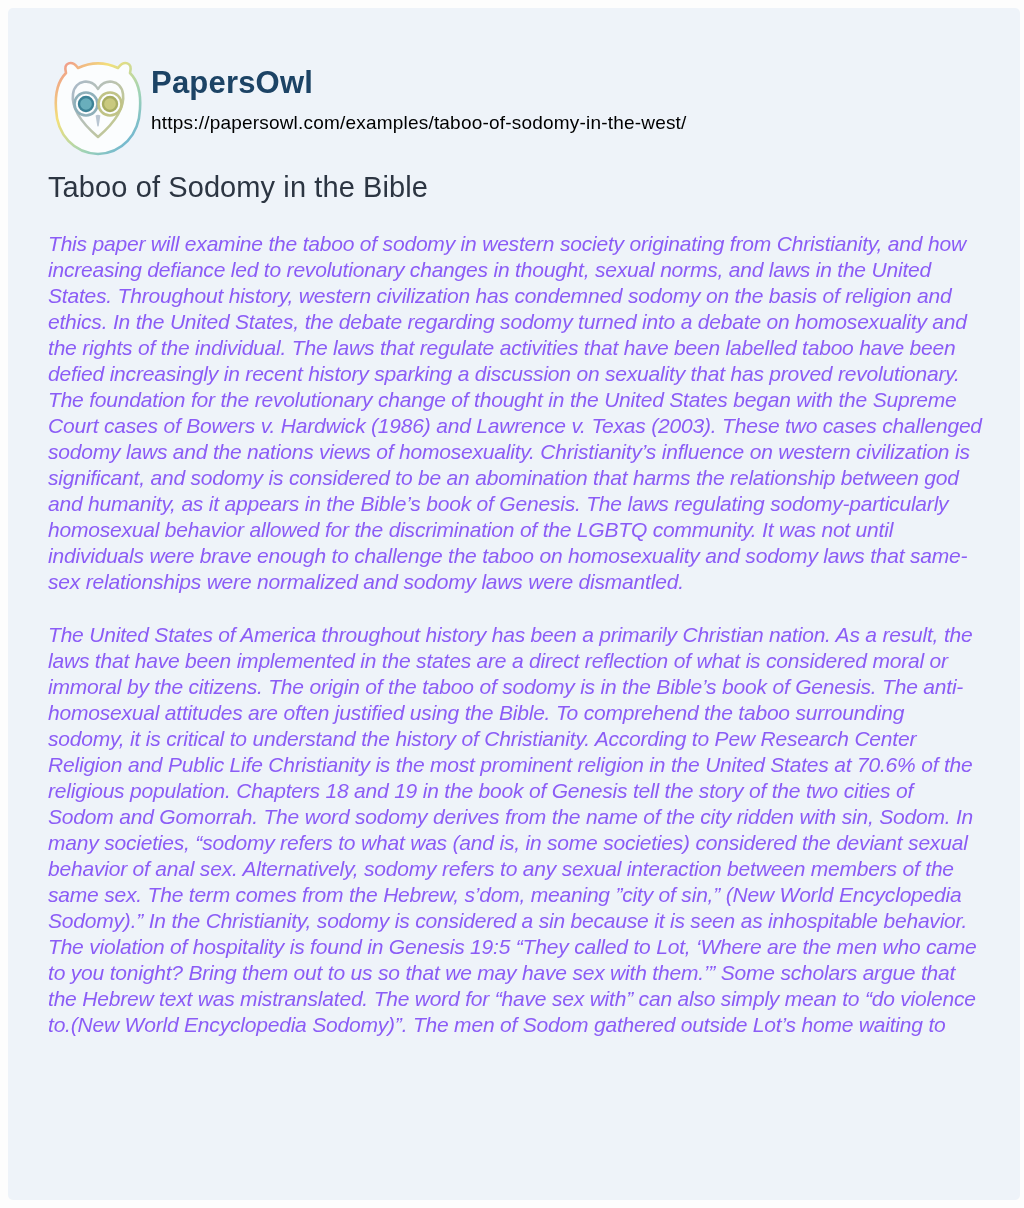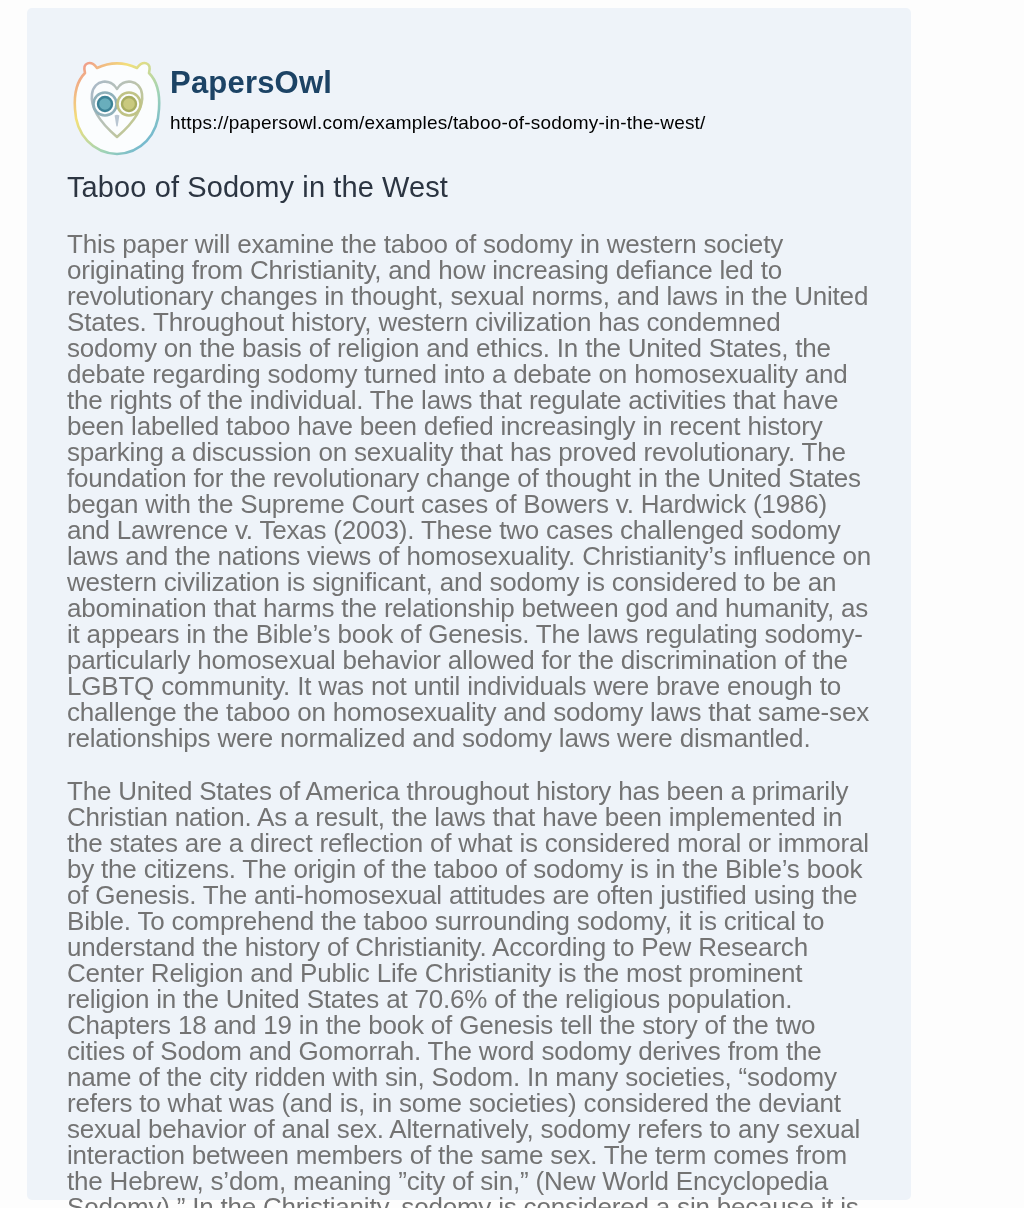--- a/index.html
+++ b/index.html
@@ -6,24 +6,23 @@
   html, body {
     width: 1024px;
     height: 1208px;
     background: #fdfdfd;
     font-family: "Liberation Sans", sans-serif;
     overflow: hidden;
   }
   .panel {
     position: absolute;
     left: 8px; top: 8px;
-    width: 884px; height: 1192px;
+    width: 1012px; height: 1192px;
     background: #eef3f9;
     border-radius: 5px;
-    margin-left: 19px;
   }
   .content {
     padding: 49px 36px 0 40px;
   }
   .header {
     display: flex;
     align-items: flex-start;
   }
   .logo-wrap {
     width: 100px;
@@ -49,24 +48,25 @@
   .article-title {
     margin-top: 10px;
     font-size: 29px;
     font-weight: 400;
     color: #2c3542;
     letter-spacing: 0.1px;
   }
   .article-body p {
     margin-top: 27px;
     max-width: 934px;
-    font-size: 26px;
+    font-size: 21px;
     line-height: 26px;
     letter-spacing: -0.2px;
-    color: #737373;
+    color: #8b5cf6;
+    font-style: italic;
   }
 </style>
 </head>
 <body>
 
 <div class="panel">
   <div class="content">
 
     <div class="header">
       <div class="logo-wrap">
@@ -92,21 +92,21 @@
           <circle cx="62" cy="47" r="7" fill="#c9c97f" stroke="#a8ad62" stroke-width="2.4"></circle>
           <path d="M 47.6 58.5 Q 50 56.8 52.4 58.5 L 50.7 69 Q 50 70.2 49.3 69 Z" fill="#b9c6d2"></path>
         </svg>
       </div>
       <div class="brand-block">
         <div class="brand-name">PapersOwl</div>
         <div class="site-url">https://papersowl.com/examples/taboo-of-sodomy-in-the-west/</div>
       </div>
     </div>
 
-    <h1 class="article-title">Taboo of Sodomy in the West</h1>
+    <h1 class="article-title">Taboo of Sodomy in the Bible</h1>
 
     <div class="article-body">
       <p>This paper will examine the taboo of sodomy in western society originating from Christianity, and how increasing defiance led to revolutionary changes in thought, sexual norms, and laws in the United States. Throughout history, western civilization has condemned sodomy on the basis of religion and ethics. In the United States, the debate regarding sodomy turned into a debate on homosexuality and the rights of the individual. The laws that regulate activities that have been labelled taboo have been defied increasingly in recent history sparking a discussion on sexuality that has proved revolutionary. The foundation for the revolutionary change of thought in the United States began with the Supreme Court cases of Bowers v. Hardwick (1986) and Lawrence v. Texas (2003). These two cases challenged sodomy laws and the nations views of homosexuality. Christianity’s influence on western civilization is significant, and sodomy is considered to be an abomination that harms the relationship between god and humanity, as it appears in the Bible’s book of Genesis. The laws regulating sodomy-particularly homosexual behavior allowed for the discrimination of the LGBTQ community. It was not until individuals were brave enough to challenge the taboo on homosexuality and sodomy laws that same-sex relationships were normalized and sodomy laws were dismantled.</p>
       <p>The United States of America throughout history has been a primarily Christian nation. As a result, the laws that have been implemented in the states are a direct reflection of what is considered moral or immoral by the citizens. The origin of the taboo of sodomy is in the Bible’s book of Genesis. The anti-homosexual attitudes are often justified using the Bible. To comprehend the taboo surrounding sodomy, it is critical to understand the history of Christianity. According to Pew Research Center Religion and Public Life Christianity is the most prominent religion in the United States at 70.6% of the religious population. Chapters 18 and 19 in the book of Genesis tell the story of the two cities of Sodom and Gomorrah. The word sodomy derives from the name of the city ridden with sin, Sodom. In many societies, “sodomy refers to what was (and is, in some societies) considered the deviant sexual behavior of anal sex. Alternatively, sodomy refers to any sexual interaction between members of the same sex. The term comes from the Hebrew, s’dom, meaning ”city of sin,” (New World Encyclopedia Sodomy).” In the Christianity, sodomy is considered a sin because it is seen as inhospitable behavior. The violation of hospitality is found in Genesis 19:5 “They called to Lot, ‘Where are the men who came to you tonight? Bring them out to us so that we may have sex with them.’” Some scholars argue that the Hebrew text was mistranslated. The word for “have sex with” can also simply mean to “do violence to.(New World Encyclopedia Sodomy)”. The men of Sodom gathered outside Lot’s home waiting to</p>
     </div>
 
   </div>
 </div>
 
 </body></html>

